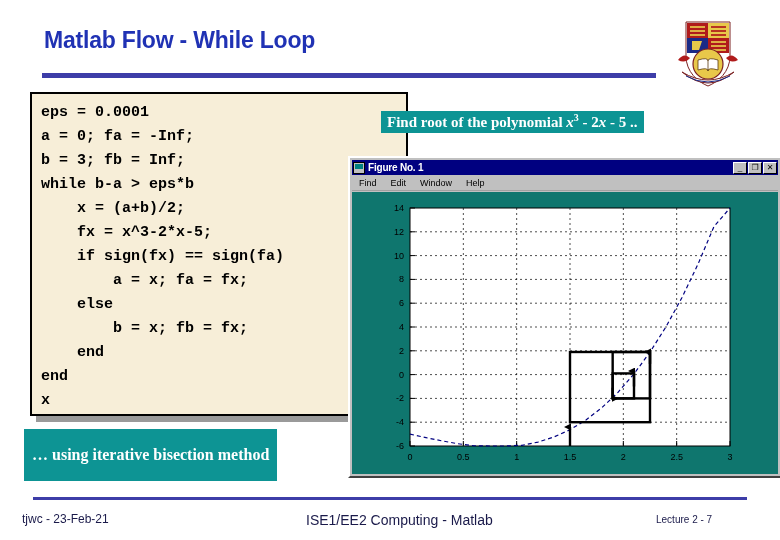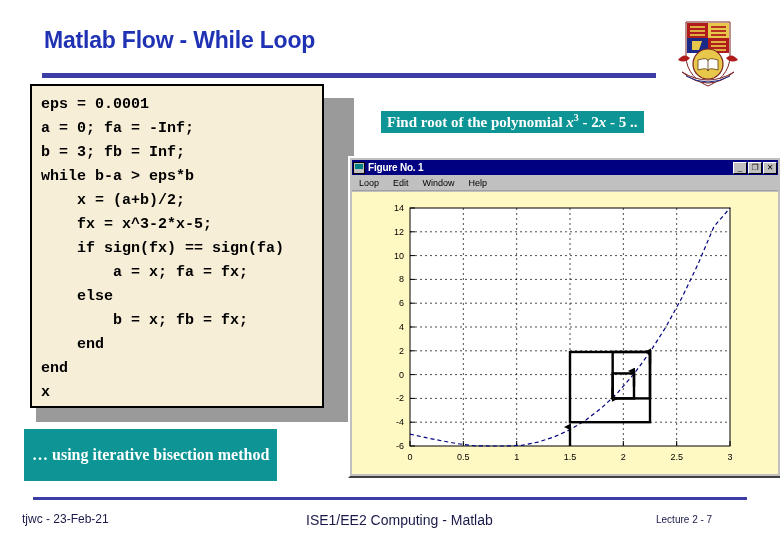--- a/index.html
+++ b/index.html
@@ -49,22 +49,22 @@
     position: absolute;
     left: 36px;
     top: 98px;
     width: 318px;
     height: 324px;
     background: #9a9a9a;
   }
   #code-block {
     position: absolute;
     left: 30px;
-    top: 84px;
-    width: 294px;
+    top: 92px;
+    width: 378px;
     height: 324px;
     background: #f7eed8;
     border: 2px solid #000000;
     box-sizing: border-box;
     overflow: hidden;
   }
   #code-text {
     margin: 0;
     padding: 7px 0 0 9px;
     font-family: "Liberation Mono", "DejaVu Sans Mono", monospace;
@@ -198,21 +198,21 @@
     font-family: "Liberation Sans", sans-serif;
   }
 
   
   #plot-area {
     position: absolute;
     left: 2px;
     top: 34px;
     right: 2px;
     bottom: 2px;
-    background: #fef9c3;
+    background: #0f766e;
   }
   #plot-svg {
     display: block;
   }
   .tick-label {
     font-family: "Liberation Sans", sans-serif;
     font-size: 9px;
     fill: #000000;
   }
 
@@ -315,21 +315,21 @@
 
   <div id="figure-titlebar">
     <span id="figure-app-icon"></span>
     <span id="figure-title-text">Figure No. 1</span>
     <span class="win-btn">_</span>
     <span class="win-btn">❐</span>
     <span class="win-btn">✕</span>
   </div>
 
   <div id="figure-menubar">
-    <span class="menu-item">Loop</span>
+    <span class="menu-item">Find</span>
     <span class="menu-item">Edit</span>
     <span class="menu-item">Window</span>
     <span class="menu-item">Help</span>
   </div>
 
   <div id="plot-area">
     <svg id="plot-svg" width="406" height="284" viewBox="0 0 406 284">
 
       <rect x="58" y="16" width="320" height="238" fill="#ffffff" stroke="#000000" stroke-width="1"></rect>
 

